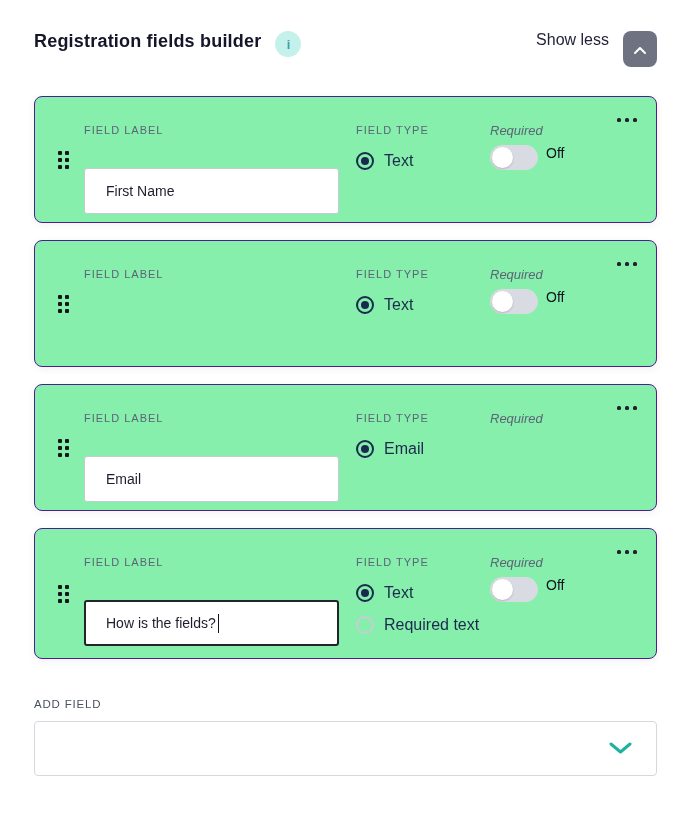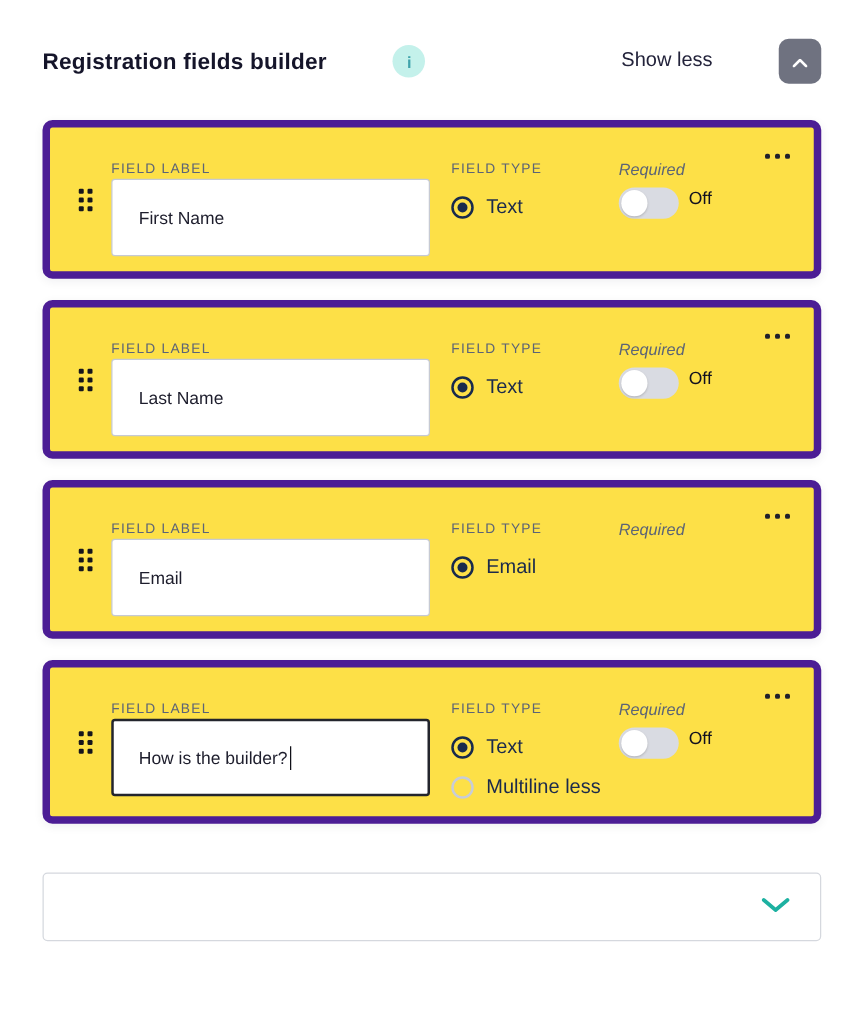--- a/index.html
+++ b/index.html
@@ -1,50 +1,50 @@
 <!DOCTYPE html>
 <html><head>
 <meta charset="utf-8">
 <style>
   * { margin:0; padding:0; box-sizing:border-box; }
   html,body { width:674px; height:813px; background:#ffffff;
               font-family:"Liberation Sans", sans-serif; color:#1d1d2c; }
   .page { padding:31px 17px 0 34px; }
 
   
-  .header { display:flex; align-items:center; height:36px; margin-bottom:29px;gap:39px; }
+  .header { display:flex; height:36px; margin-bottom:29px; }
   .page-title { font-size:18px; font-weight:bold; color:#15152a; letter-spacing:.2px; }
   .info-badge { width:26px; height:26px; border-radius:50%; background:#c4f1eb;
                 color:#3fa3ab; font-size:13px; font-weight:bold; display:flex;
                 align-items:center; justify-content:center; margin-left:14px; }
   .header-spacer { flex:1; }
   .show-less { font-size:16px; color:#23233b; margin-right:14px; cursor:pointer; }
   .collapse-btn { width:34px; height:36px; background:#6f7280; border:none; border-radius:8px;
                   display:flex; align-items:center; justify-content:center; cursor:pointer; }
 
   
-  .card { position:relative; height:127px; border:6px solid #4c1d95; border-radius:8px;
-          background:#fde047; box-shadow:0 2px 8px rgba(25,25,50,.06); margin-bottom:17px; }
+  .card { position:relative; height:127px; border:1px solid #4c1d95; border-radius:8px;
+          background:#86efac; box-shadow:0 2px 8px rgba(25,25,50,.06); margin-bottom:17px; }
   .card.tall { height:131px; }
 
   .drag-handle { position:absolute; left:23px; top:50%; transform:translateY(-50%);
                  display:grid; grid-template-columns:repeat(2,4px); grid-auto-rows:4px;
                  gap:3px; cursor:grab; }
   .drag-handle i { background:#15151c; border-radius:1px; }
 
   .menu-dots { position:absolute; top:19px; right:17px; display:flex; gap:4px;
                cursor:pointer; background:none; border:none; padding:2px; }
   .menu-dots i { width:4px; height:4px; background:#20202c; border-radius:1.5px; }
 
   .card-body { display:flex; padding:27px 0 0 49px; }
   .small-label { font-size:11px; line-height:13px; letter-spacing:1px; color:#5c6476; }
   .req-label   { font-size:13px; line-height:13px; color:#5c6476;font-style:italic; }
 
   .col-label { width:255px; }
-  .text-input { margin-top:1px; width:255px; height:62px; border:1px solid #c6cad3;
+  .text-input { margin-top:31px; width:255px; height:46px; border:1px solid #c6cad3;
                 border-radius:3px; display:flex; align-items:center; padding-left:21px;
                 font-size:14px; color:#1d1d2c; background:#fff; cursor:text; }
   .text-input.focused { border:2px solid #23252d; padding-left:20px; }
   .caret { width:1px; height:19px; background:#101018; margin-left:2px; }
 
   .col-type { margin-left:17px; width:134px; }
   .radio-row { display:flex; align-items:center; gap:10px; margin-top:15px; cursor:pointer; }
   .radio-row.second { margin-top:14px; }
   .radio { width:18px; height:18px; border-radius:50%; position:relative; flex:0 0 18px; }
   .radio.selected { border:2px solid #182a4d; }
@@ -141,23 +141,20 @@
         <i></i>
       </div>
     <button class="menu-dots">
         <i></i>
         <i></i>
         <i></i>
       </button>
     <div class="card-body">
       <div class="col-label">
         <div class="small-label">FIELD LABEL</div>
-        <div class="text-input" role="textbox">
-          <span>Last Name</span>
-        </div>
       </div>
       <div class="col-type">
         <div class="small-label">FIELD TYPE</div>
         <div class="radio-row">
           <span class="radio selected"></span>
           <span class="radio-label">Text</span>
         </div>
       </div>
       <div class="col-required">
         <div class="req-label">Required</div>
@@ -216,48 +213,49 @@
       </div>
     <button class="menu-dots">
         <i></i>
         <i></i>
         <i></i>
       </button>
     <div class="card-body">
       <div class="col-label">
         <div class="small-label">FIELD LABEL</div>
         <div class="text-input focused" role="textbox">
-          <span>How is the builder?</span>
+          <span>How is the fields?</span>
           <span class="caret"></span>
         </div>
       </div>
       <div class="col-type">
         <div class="small-label">FIELD TYPE</div>
         <div class="radio-row">
           <span class="radio selected"></span>
           <span class="radio-label">Text</span>
         </div>
         <div class="radio-row second">
           <span class="radio unselected"></span>
-          <span class="radio-label">Multiline less</span>
+          <span class="radio-label">Required text</span>
         </div>
       </div>
       <div class="col-required">
         <div class="req-label">Required</div>
         <div class="toggle-row">
           <button class="toggle off">
               <span class="knob"></span>
             </button>
           <span class="state-label">Off</span>
         </div>
       </div>
     </div>
   </div>
 
   <div class="add-field">
+    <div class="add-label">ADD FIELD</div>
     <div class="dropdown" role="listbox">
       <span></span>
       <span class="chev">
         <svg width="23" height="12" viewBox="0 0 23 12">
             <polyline points="2,2 11.5,10 21,2" fill="none" stroke="#1db1a1" stroke-width="3" stroke-linecap="round" stroke-linejoin="round"></polyline>
           </svg>
       </span>
     </div>
   </div>
 

